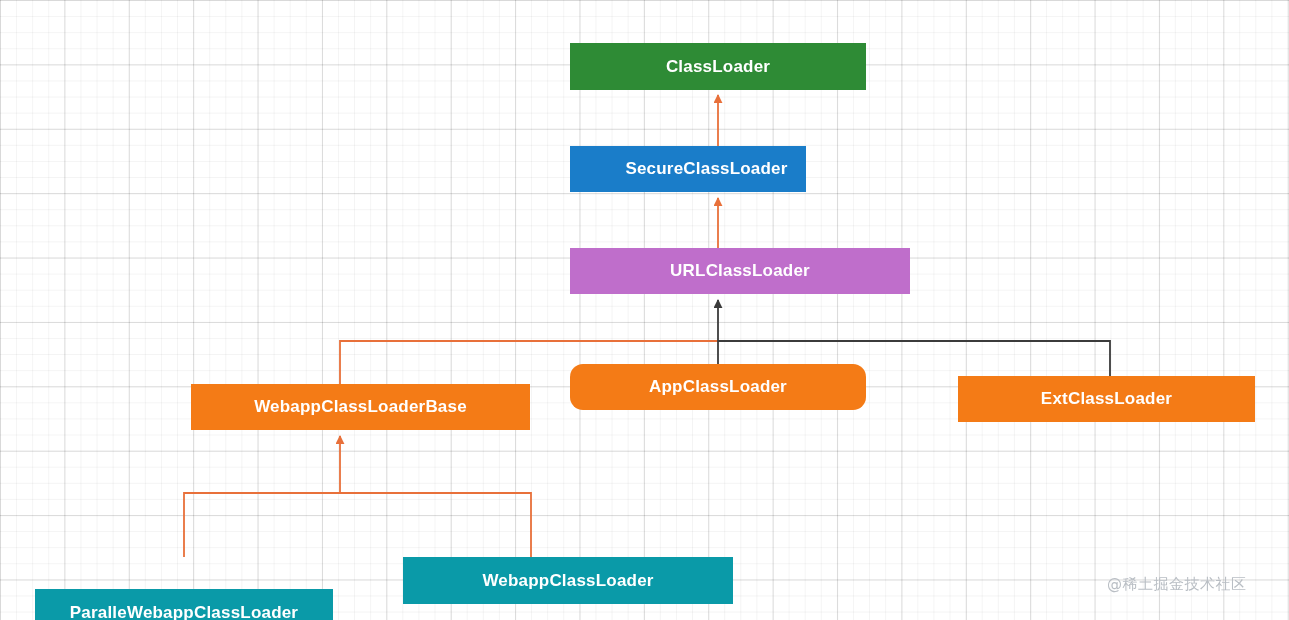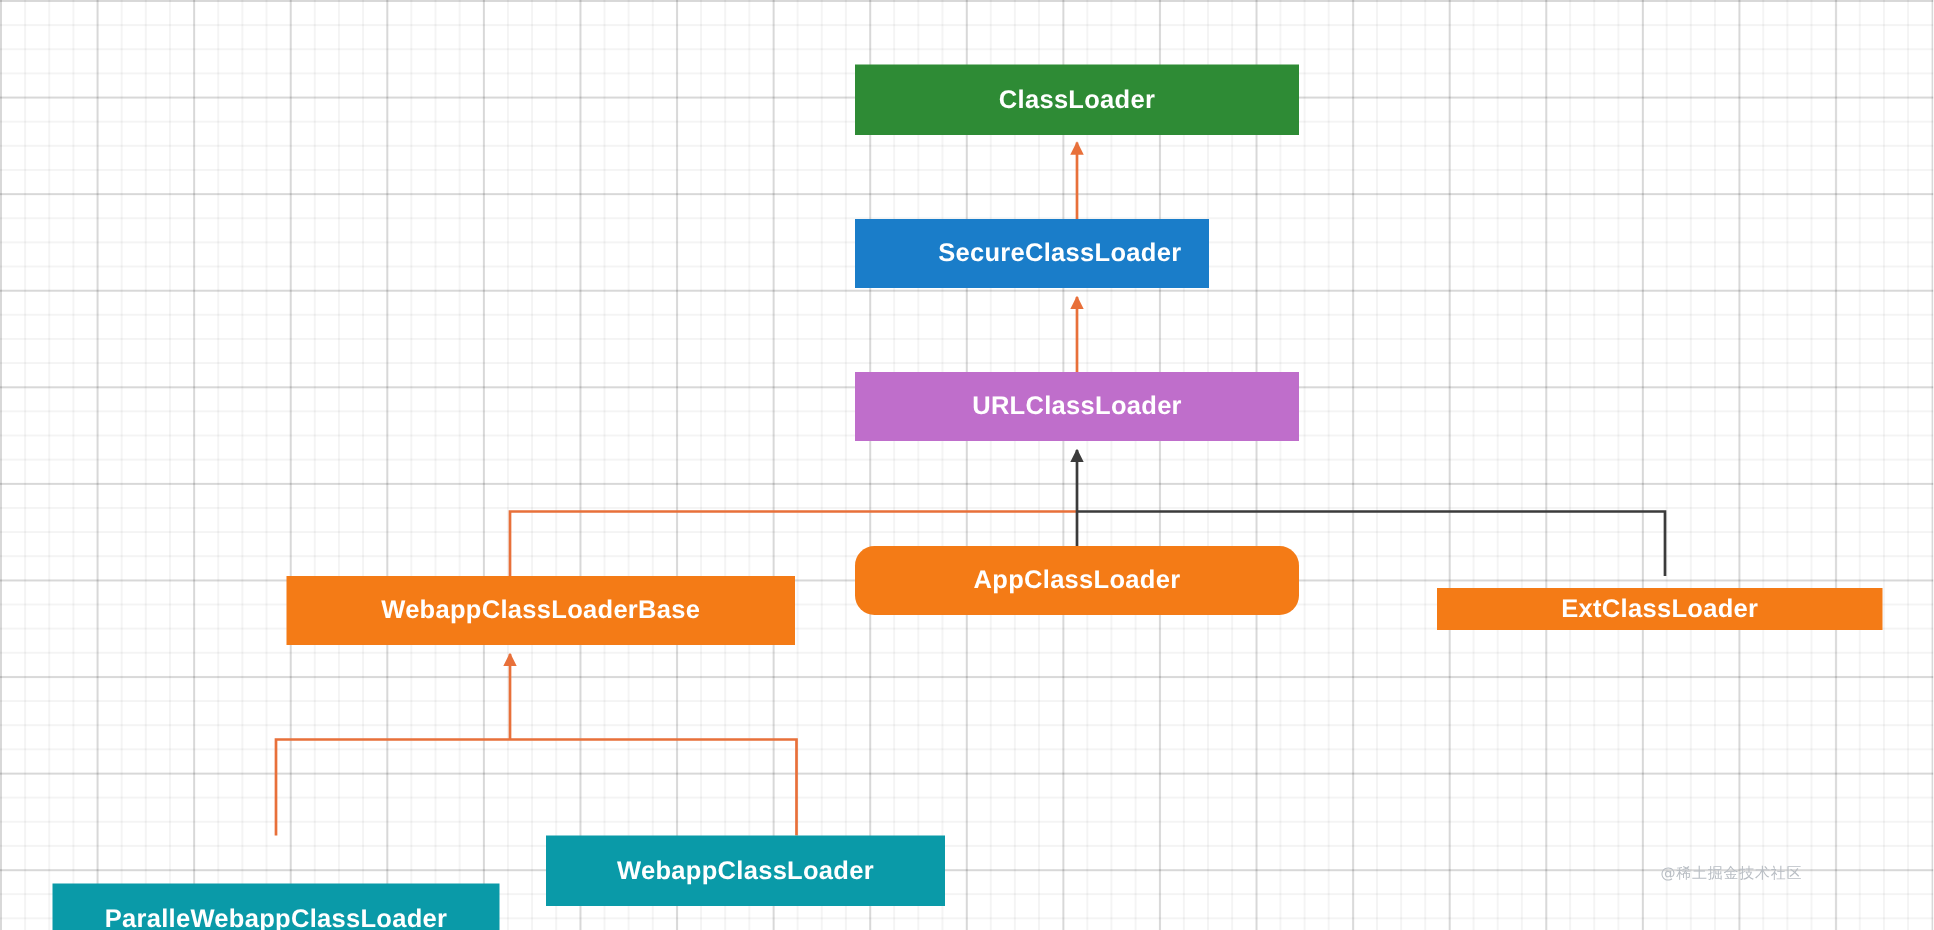--- a/index.html
+++ b/index.html
@@ -44,21 +44,21 @@
     color: #ffffff;
     font-size: 17px;
     font-weight: 700;
     letter-spacing: 0.2px;
     white-space: nowrap;
     font-family: "Liberation Sans", sans-serif;
   }
   .watermark {
     position: absolute;
     color: #b9bec4;
-    font-size: 10px;
+    font-size: 15px;
     letter-spacing: 0.5px;
     white-space: nowrap;
     font-family: "DejaVu Sans", sans-serif;
   }
 </style>
 </head>
 <body>
 
 <div id="canvas">
 
@@ -86,27 +86,27 @@
 
     <path d="M 531 557 L 531 493 L 340 493" fill="none" stroke="#e8703a" stroke-width="1.8"></path>
 
     <path d="M 340 493 L 340 436" fill="none" stroke="#e8703a" stroke-width="1.8" marker-end="url(#arrow-orange)"></path>
   </svg>
 
   <div class="node" style="left: 570px; top: 43px; width: 296px; height: 47px; background: rgb(46, 139, 53);">ClassLoader</div>
 
   <div class="node" style="left: 570px; top: 146px; width: 236px; height: 46px; background: rgb(26, 125, 201); padding-left: 37px;">SecureClassLoader</div>
 
-  <div class="node" style="left: 570px; top: 248px; width: 296px; height: 46px; background: rgb(191, 110, 203);">URLClassLoader</div>
+  <div class="node" style="left: 570px; top: 248px; width: 340px; height: 46px; background: rgb(191, 110, 203);">URLClassLoader</div>
 
   <div class="node" style="left: 191px; top: 384px; width: 339px; height: 46px; background: rgb(244, 123, 22);">WebappClassLoaderBase</div>
 
   <div class="node" style="left: 570px; top: 364px; width: 296px; height: 46px; background: rgb(244, 123, 22); border-radius: 13px;">AppClassLoader</div>
 
-  <div class="node" style="left: 958px; top: 392px; width: 297px; height: 28px; background: rgb(244, 123, 22);">ExtClassLoader</div>
+  <div class="node" style="left: 958px; top: 376px; width: 297px; height: 46px; background: rgb(244, 123, 22);">ExtClassLoader</div>
 
   <div class="node" style="left: 35px; top: 557px; width: 298px; height: 47px; background: rgb(10, 154, 168); margin-top: 32px;">ParalleWebappClassLoader</div>
 
-  <div class="node" style="left: 364px; top: 557px; width: 266px; height: 47px; background: rgb(10, 154, 168);">WebappClassLoader</div>
+  <div class="node" style="left: 403px; top: 557px; width: 330px; height: 47px; background: rgb(10, 154, 168);">WebappClassLoader</div>
 
   <div class="watermark" style="left: 1107px; top: 575px; color: rgb(185, 190, 196);">@稀土掘金技术社区</div>
 
 </div>
 
 </body></html>

